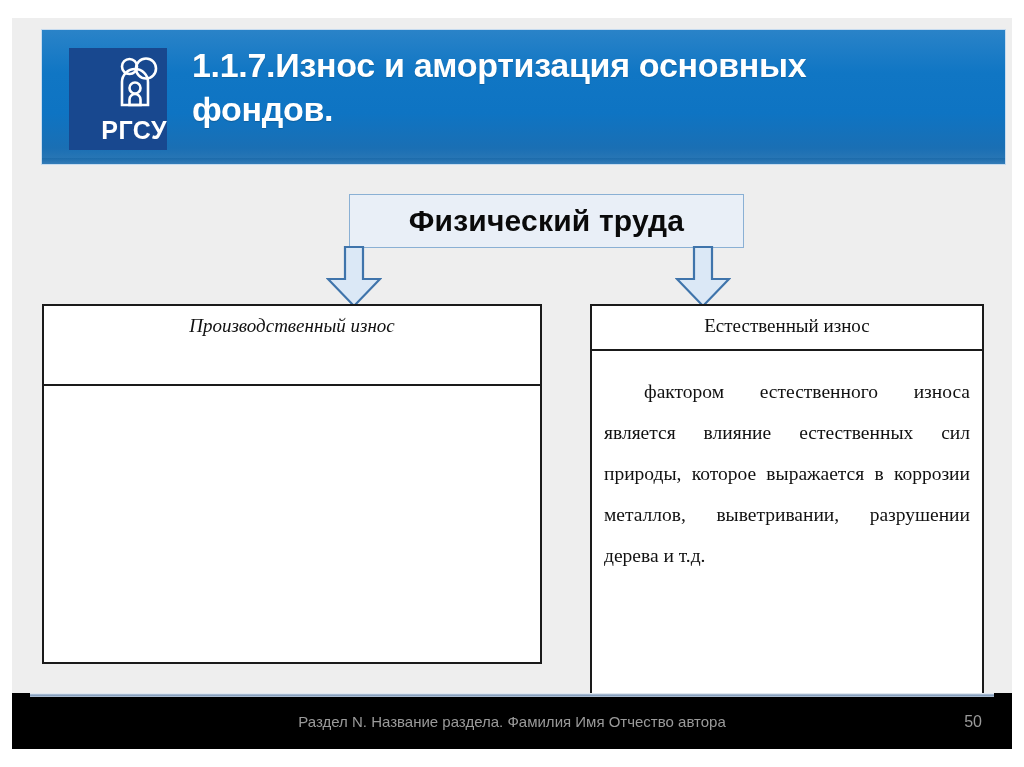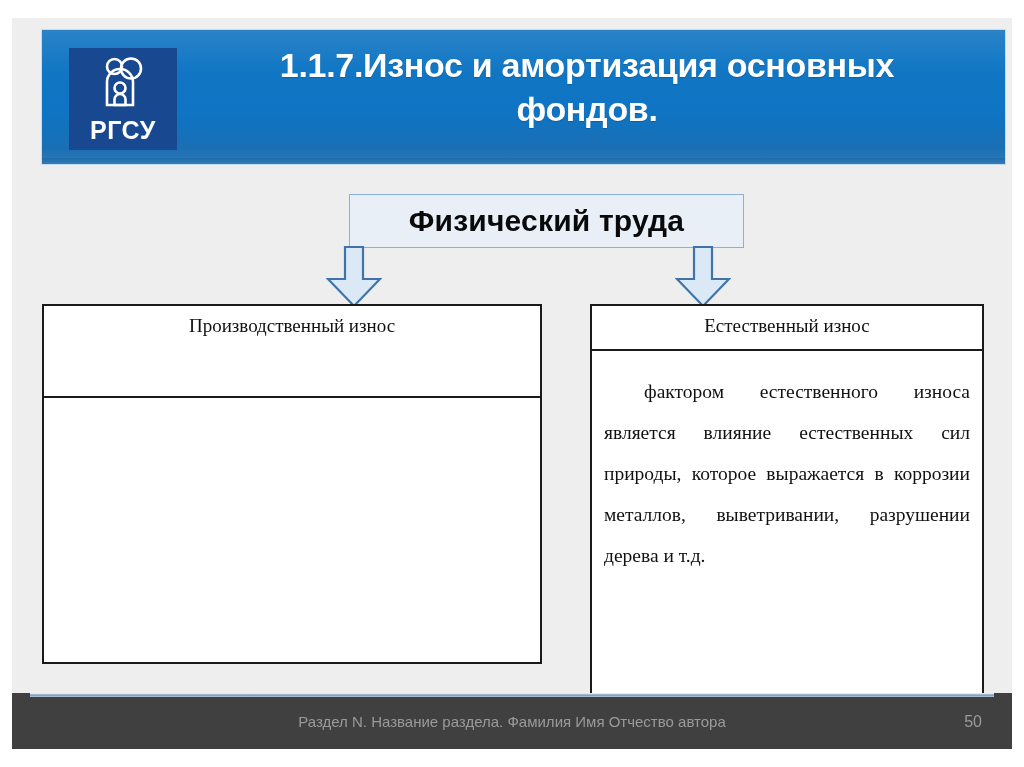--- a/index.html
+++ b/index.html
@@ -39,47 +39,47 @@
     position: absolute;
     left: 0; right: 0; bottom: 0;
     height: 6px;
     background: linear-gradient(180deg, rgba(19,99,163,0.55) 0%, rgba(60,130,190,0.35) 100%);
   }
 
   .logo-box {
     position: absolute;
     left: 27px;
     top: 18px;
-    width: 108px;
+    width: 98px;
     height: 102px;
     background: #18488f;
     display: flex;
     flex-direction: column;
-    align-items: center;
+    align-items: flex-end;
     justify-content: flex-start;
     padding-top: 7px;
     box-sizing: border-box;
   }
   .logo-mark { display:block; }
   .logo-text {
     color: #ffffff;
     font-family: "Liberation Sans", sans-serif;
     font-weight: bold;
     font-size: 25px;
     letter-spacing: 0.5px;
     line-height: 1;
     margin-top: 1px;
   }
 
   .header-title {
     position: absolute;
     left: 150px;
     top: 14px;
     width: 790px;
-    text-align: center;
+    text-align: left;
     color: #ffffff;
     font-family: "Liberation Sans", sans-serif;
     font-weight: bold;
     font-size: 34px;
     line-height: 1.28;
     letter-spacing: -0.3px;
     text-shadow: 0 1px 1px rgba(0,0,0,0.18);
     white-space: pre-line;
   }
 
@@ -124,21 +124,21 @@
     box-sizing: border-box;
     border-bottom: 2px solid #1a1a1a;
     display: flex;
     align-items: flex-start;
     justify-content: center;
     padding-top: 9px;
     font-family: "Liberation Serif", serif;
     font-size: 19px;
     color: #111111;
   }
-  .table-left  .box-head { height: 92px; }
+  .table-left  .box-head { height: 80px; font-style: italic; }
   .table-right .box-head { height: 45px; }
 
   .box-body {
     box-sizing: border-box;
     font-family: "Liberation Serif", serif;
     font-size: 19.5px;
     color: #111111;
     text-align: justify;
     text-align-last: left;
     line-height: 2.18;
@@ -149,21 +149,21 @@
   .table-left  .box-body { padding: 6px 13px 0 13px; }
   .table-right .box-body { padding: 5px 12px 0 12px; line-height: 2.1; text-indent: 40px; }
 
   
   .footer {
     position: absolute;
     left: 0;
     top: 675px;
     width: 1000px;
     height: 56px;
-    background: #404040;
+    background: #000000;
   }
   .footer-rule {
     position: absolute;
     left: 18px;
     top: 0;
     width: 964px;
     height: 4px;
     background: linear-gradient(180deg, #ffffff 0%, #9fb4cd 40%, #7f99b8 70%, #c9d5e4 100%);
   }
   .footer-text {

